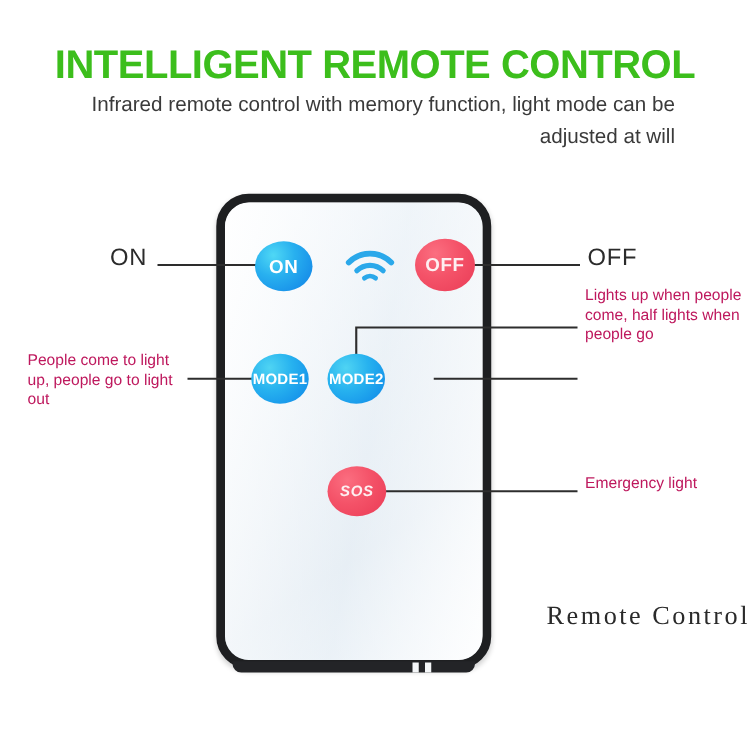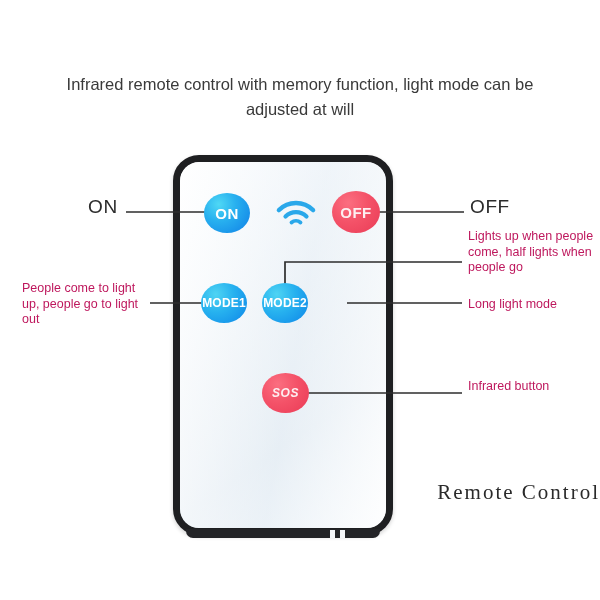--- a/index.html
+++ b/index.html
@@ -34,21 +34,21 @@
     letter-spacing: -0.4px;
     color: #3cbe1c;
     font-family: "Liberation Sans", sans-serif;
     white-space: nowrap;
   }
   .subtitle {
     position: absolute;
     top: 72px;
     left: 60px;
     width: 480px;
-    text-align: center;
+    text-align: right;
     font-size: 16.5px;
     line-height: 25px;
     color: #3a3a3a;
     font-family: "Liberation Sans", sans-serif;
   }
 
   
   .remote {
     position: absolute;
     left: 173px;
@@ -181,20 +181,21 @@
   .c-left-mode1 { left: 22px;  top: 281px; width: 130px; }
   .c-lights     { left: 468px; top: 229px; width: 130px; }
   .c-long       { left: 468px; top: 297px; width: 130px; }
   .c-emerg      { left: 468px; top: 379px; width: 120px; }
 </style>
 </head>
 <body>
 
 <div id="stage">
 
+  <div class="title">INTELLIGENT REMOTE CONTROL</div>
   <div class="subtitle">Infrared remote control with memory function, light mode can be adjusted at will</div>
 
   <div class="remote">
     <div class="remote-inner-sheen"></div>
   </div>
   <div class="remote-base"></div>
   <div class="remote-base-notch notch-a"></div>
   <div class="remote-base-notch notch-b"></div>
 
   <svg class="lines" viewBox="0 0 600 600">
@@ -230,16 +231,15 @@
   <div class="btn btn-mode btn-mode2">MODE2</div>
 
   <div class="btn btn-sos">SOS</div>
 
   <div class="brand-text">Remote Control</div>
 
   <div class="callout callout-big c-on">ON</div>
   <div class="callout callout-big c-off">OFF</div>
   <div class="callout c-left-mode1">People come to light up, people go to light out</div>
   <div class="callout c-lights">Lights up when people come, half lights when people go</div>
-  <div class="callout c-long">Long light mode</div>
-  <div class="callout c-emerg">Infrared button</div>
+  <div class="callout c-emerg">Emergency light</div>
 
 </div>
 
 </body></html>

